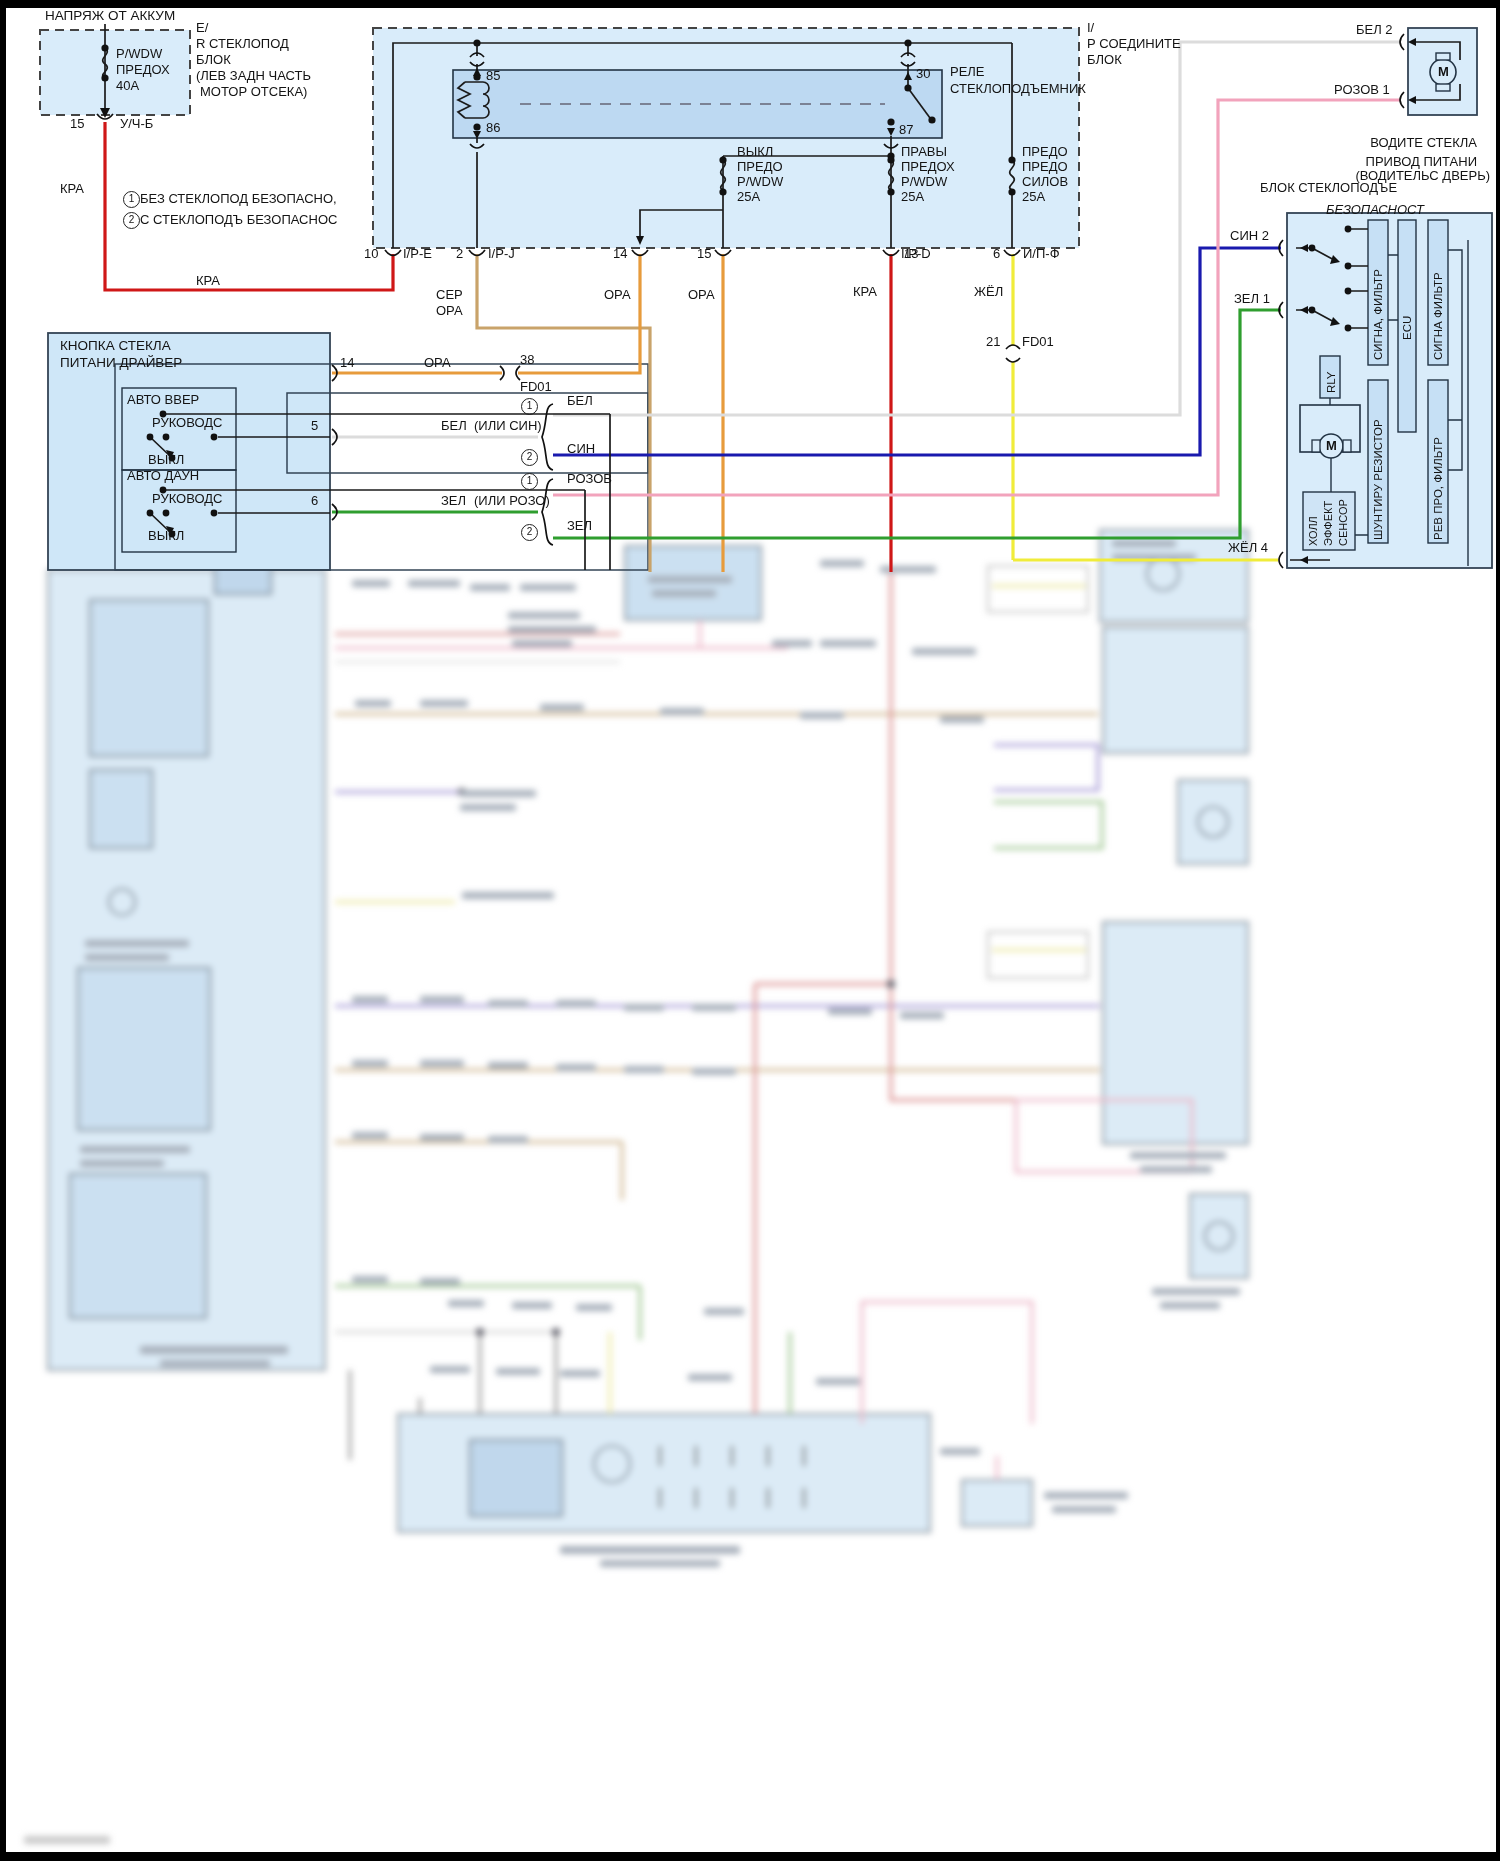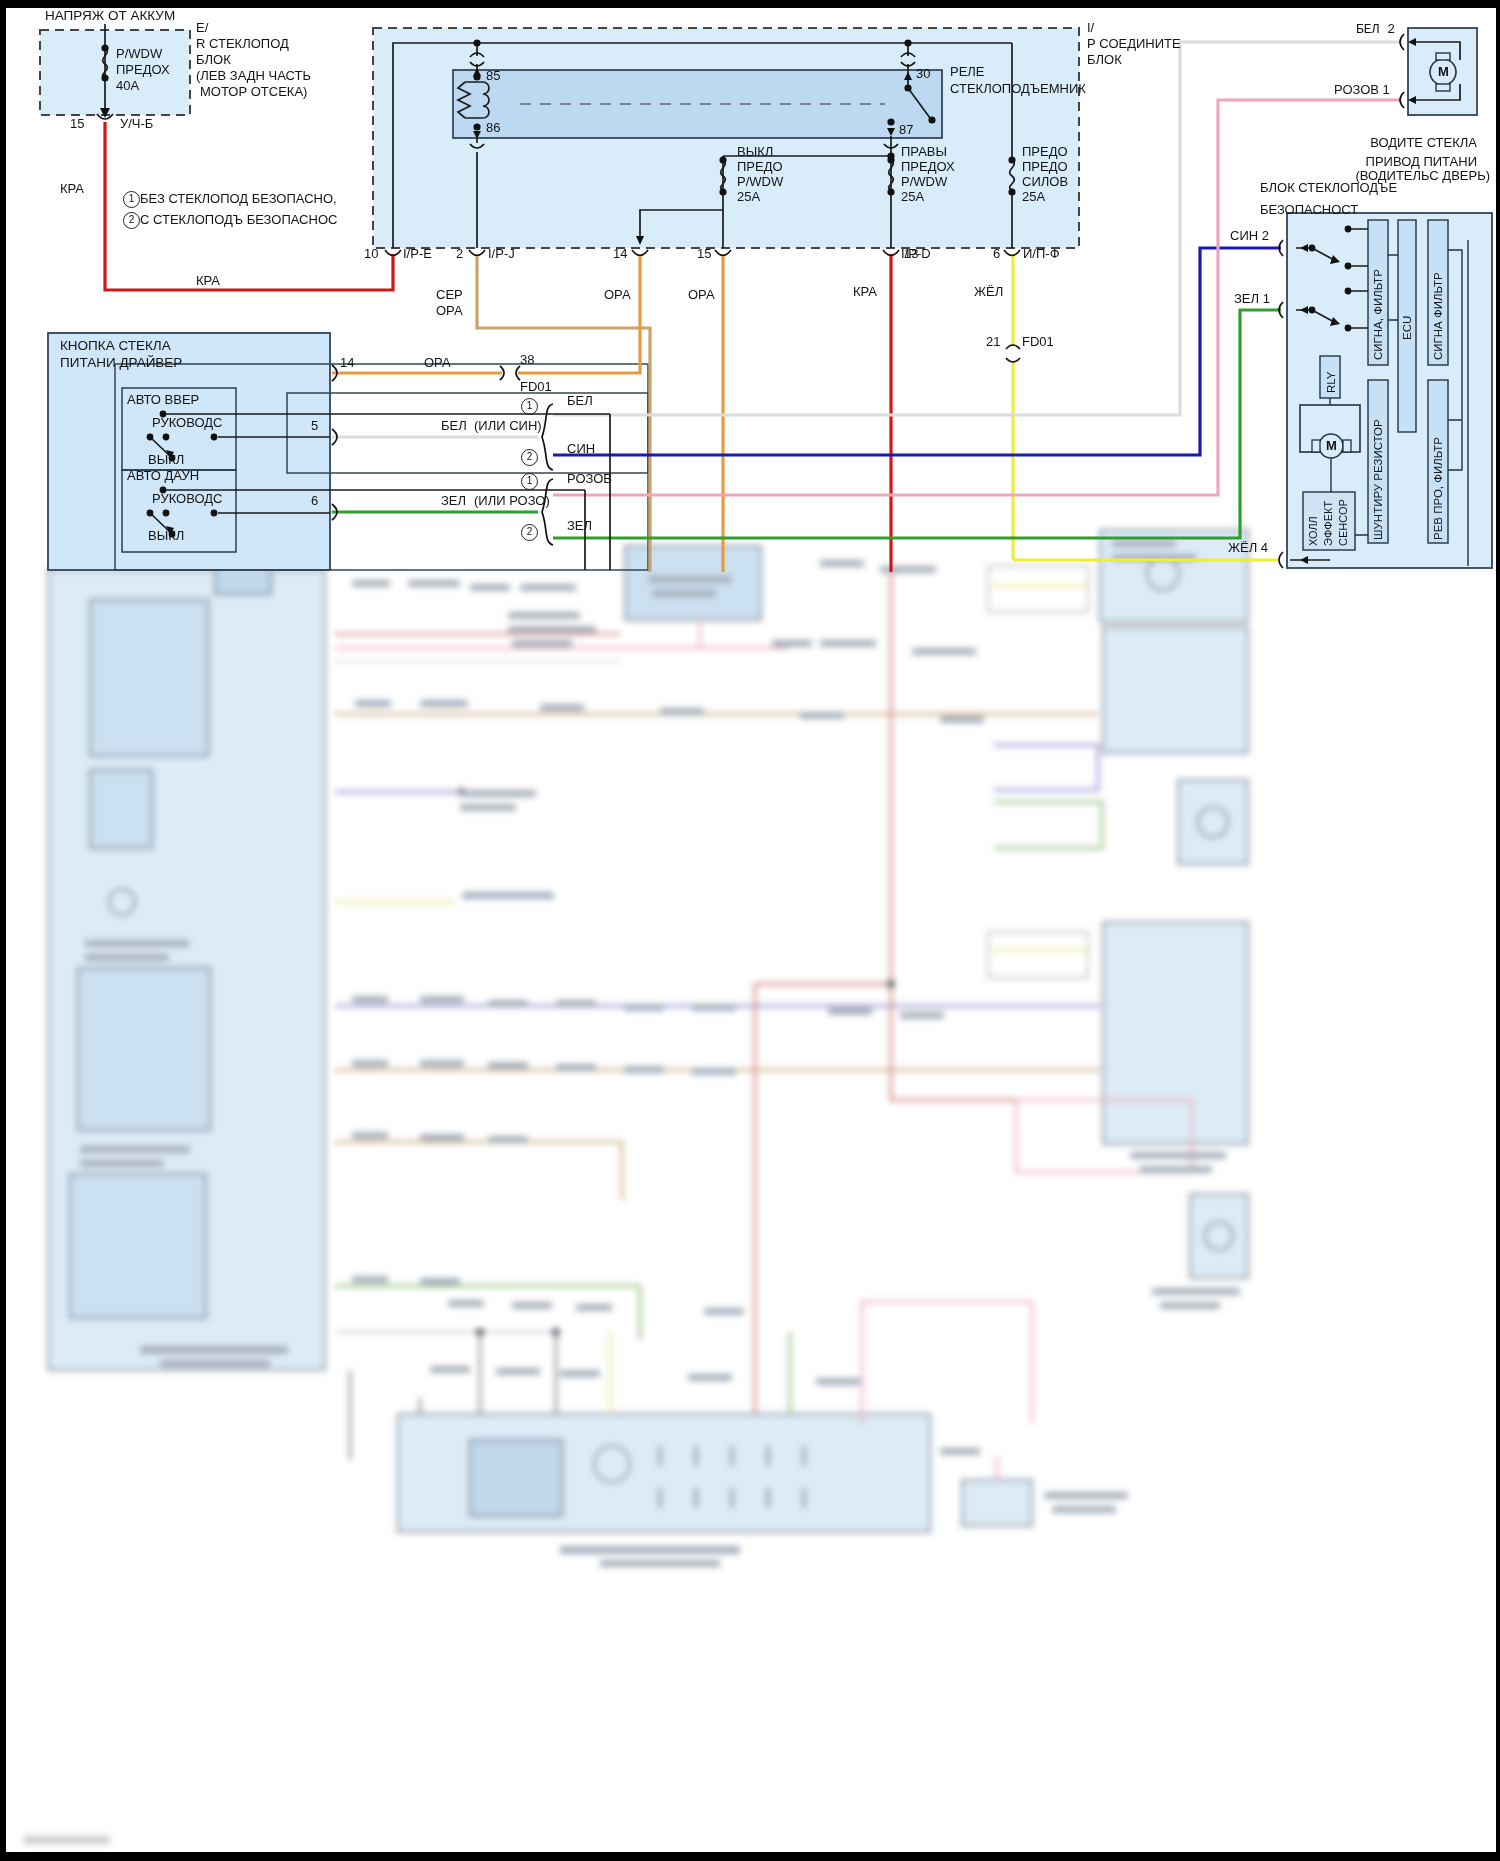--- a/index.html
+++ b/index.html
@@ -386,29 +386,29 @@
   <div class="lb" style="left:521px;top:449px;"><span class="circ">2</span></div>
   <div class="lb" style="left:567px;top:441px;">СИН</div>
   <div class="lb" style="left:311px;top:493px;">6</div>
   <div class="lb" style="left:441px;top:493px;">ЗЕЛ</div>
   <div class="lb" style="left:474px;top:493px;">(ИЛИ РОЗО)</div>
   <div class="lb" style="left:521px;top:473px;"><span class="circ">1</span></div>
   <div class="lb" style="left:567px;top:471px;">РОЗОВ</div>
   <div class="lb" style="left:521px;top:524px;"><span class="circ">2</span></div>
   <div class="lb" style="left:567px;top:518px;">ЗЕЛ</div>
 
-  <div class="lb" style="left:1356px;top:22px;font-family:Liberation Mono, monospace;">БЕЛ  2</div>
+  <div class="lb" style="left:1356px;top:22px;">БЕЛ  2</div>
   <div class="lb" style="left:1334px;top:82px;">РОЗОВ   1</div>
   <div class="mlab" style="left:1438px;top:64px;">M</div>
   <div class="lb" style="left:1327px;top:118px;width:150px;text-align:right;margin-top:36px;">ПРИВОД ПИТАНИ</div>
   <div class="lb" style="left:1327px;top:135px;width:150px;text-align:right;">ВОДИТЕ СТЕКЛА</div>
 
   <div class="lb" style="left:1260px;top:168px;width:230px;text-align:right;">(ВОДИТЕЛЬС ДВЕРЬ)</div>
   <div class="lb" style="left:1260px;top:180px;width:230px;text-align:left;">БЛОК СТЕКЛОПОДЪЕ</div>
-  <div class="lb" style="left:1260px;top:202px;width:230px;text-align:left;">БЕЗОПАСНОСТ</div>
+  <div class="lb" style="left:1260px;top:202px;width:230px;text-align:center;font-style:italic;">БЕЗОПАСНОСТ</div>
   <div class="lb" style="left:1230px;top:228px;">СИН  2</div>
   <div class="lb" style="left:1234px;top:291px;">ЗЕЛ  1</div>
   <div class="lb" style="left:1228px;top:540px;">ЖЁЛ  4</div>
   <div class="vl" style="left:1372px;top:360px;">СИГНА, ФИЛЬТР</div>
   <div class="vl" style="left:1401px;top:340px;">ECU</div>
   <div class="vl" style="left:1432px;top:360px;">СИГНА ФИЛЬТР</div>
   <div class="vl" style="left:1325px;top:393px;">RLY</div>
   <div class="mlab" style="left:1326px;top:438px;">M</div>
   <div class="vl" style="left:1372px;top:540px;">ШУНТИРУ РЕЗИСТОР</div>
   <div class="vl" style="left:1432px;top:540px;">РЕВ ПРО, ФИЛЬТР</div>

